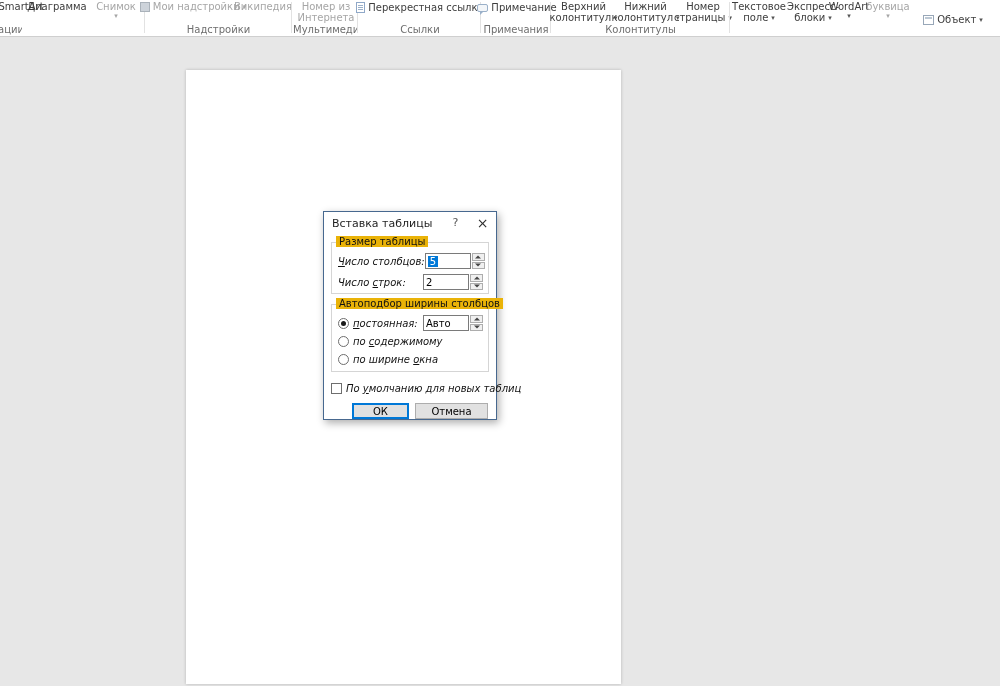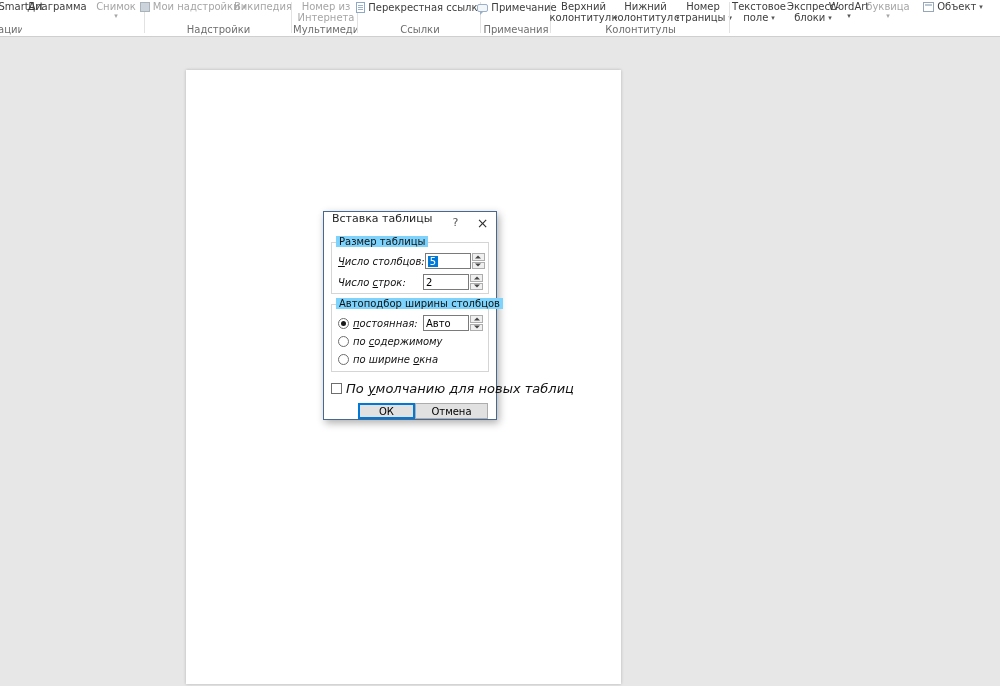--- a/index.html
+++ b/index.html
@@ -23,47 +23,47 @@
   .icon-bubble { width:11px; height:8px; border:1px solid #9ab0c9; background:#f3f6f9; border-radius:2px; position:relative; flex:none; margin-top:1px; }
   .icon-bubble::after { content:""; position:absolute; left:2px; bottom:-4px; border:2px solid transparent; border-top-color:#9ab0c9; border-left-color:#9ab0c9; }
   .icon-object { width:11px; height:10px; border:1px solid #98a7b8; background:#fff; flex:none; }
   .icon-object::before { content:""; display:block; height:2px; background:#bcc8d4; margin:1px; }
 
   
   .page { position:absolute; left:186px; top:70px; width:435px; height:614px; background:#ffffff; box-shadow:0 0 3px rgba(0,0,0,.22); }
 
   
   .dialog { position:absolute; left:323px; top:211px; width:174px; height:209px; background:#ffffff; border:1px solid #47688f; box-shadow:2px 3px 8px rgba(0,0,0,.32); }
-  .titlebar { height:22px; display:flex; align-items:flex-start; padding-left:8px; }
+  .titlebar { height:22px; display:flex; align-items:center; padding-left:8px; }
   .dtitle { flex:1; font-size:11px; color:#1f1f1f; white-space:nowrap; }
   .tbtn { width:27px; text-align:center; font-size:11px; color:#555; cursor:default; line-height:22px; }
   .tbtn.close { font-size:14px; color:#2e2e2e; }
   .dbody { padding:0 7px; }
   .group { position:relative; border:1px solid #d5d5d5; padding:10px 5px 3px 6px; margin-top:8px; }
   .group.g2 { margin-top:10px; padding-bottom:4px; }
-  .legend { position:absolute; top:-7px; left:4px; background:#7dd3fc; padding:0 3px; font-size:10px; color:#111; white-space:nowrap; }
+  .legend { position:absolute; top:-7px; left:4px; background:#eab308; padding:0 3px; font-size:10px; color:#111; white-space:nowrap; }
   .frow { display:flex; align-items:center; justify-content:space-between; height:16px; margin-bottom:5px; }
   .g2 .frow { margin-bottom:2px; }
   .flabel { font-size:10px; color:#111; white-space:nowrap;font-style:italic; }
   .u { text-decoration:underline; }
   .optleft { display:flex; align-items:flex-start; gap:4px; }
   .spinwrap { display:flex; flex:none; }
   .sibox { width:46px; height:16px; border:1px solid #7a7a7a; background:#fff; display:flex; align-items:center; padding-left:2px; font-size:10px; color:#000; overflow:hidden; }
   .sel { background:#0078d7; color:#fff; padding:0 2px; }
   .spin { width:13px; height:16px; display:flex; flex-direction:column; gap:1px; margin-left:1px; }
   .sbtn { flex:1; background:#f0f0f0; border:1px solid #adadad; position:relative; }
   .sbtn::after { content:""; position:absolute; left:50%; top:50%; transform:translate(-50%,-50%); border-left:3px solid transparent; border-right:3px solid transparent; }
   .sbtn.up::after { border-bottom:3px solid #444; }
   .sbtn.down::after { border-top:3px solid #444; }
   .radio { width:11px; height:11px; border:1px solid #6e6e6e; border-radius:50%; background:#fff; position:relative; flex:none; }
   .radio.checked::after { content:""; position:absolute; left:2px; top:2px; right:2px; bottom:2px; background:#1a1a1a; border-radius:50%; }
   .checkbox { width:11px; height:11px; border:1px solid #6e6e6e; background:#fff; flex:none; }
   .checkrow { display:flex; align-items:center; gap:4px; margin-top:9px; height:14px; }
-  .checkrow .flabel { font-size:13px; }
-  .btnrow { display:flex; justify-content:flex-end; margin-top:8px; padding-right:1px; }
+  .checkrow .flabel { font-size:10px; }
+  .btnrow { display:flex; justify-content:flex-end; gap:6px; margin-top:8px; padding-right:1px; }
   .btn { display:inline-flex; align-items:center; justify-content:center; height:16px; background:#e1e1e1; border:1px solid #adadad; font-size:10px; color:#000; cursor:default; }
   .btn.ok { width:57px; border:2px solid #0078d7; }
   .btn.cancel { width:73px; }
 </style>
 </head>
 <body>
 
 <div class="app">
 
   <div class="ribbon">
@@ -190,21 +190,21 @@
         </span>
     </div>
     <div class="ri gray" style="left:866px;width:44px">
       <span class="line">
           <span>буквица</span>
         </span>
       <span class="line">
           <span class="arr">▾</span>
         </span>
     </div>
-    <div class="ri" style="left:920px;width:66px;top:1px">
+    <div class="ri" style="left:920px;width:66px;top:14px">
       <span class="line">
         <span class="icon-object"></span>
         <span>Объект</span>
         <span class="arr">▾</span>
       </span>
     </div>
 
     <div class="glabel" style="left:-2px;width:24px">ации</div>
     <div class="glabel" style="left:147px;width:143px">Надстройки</div>
     <div class="glabel" style="left:293px;width:64px">Мультимедиа</div>

